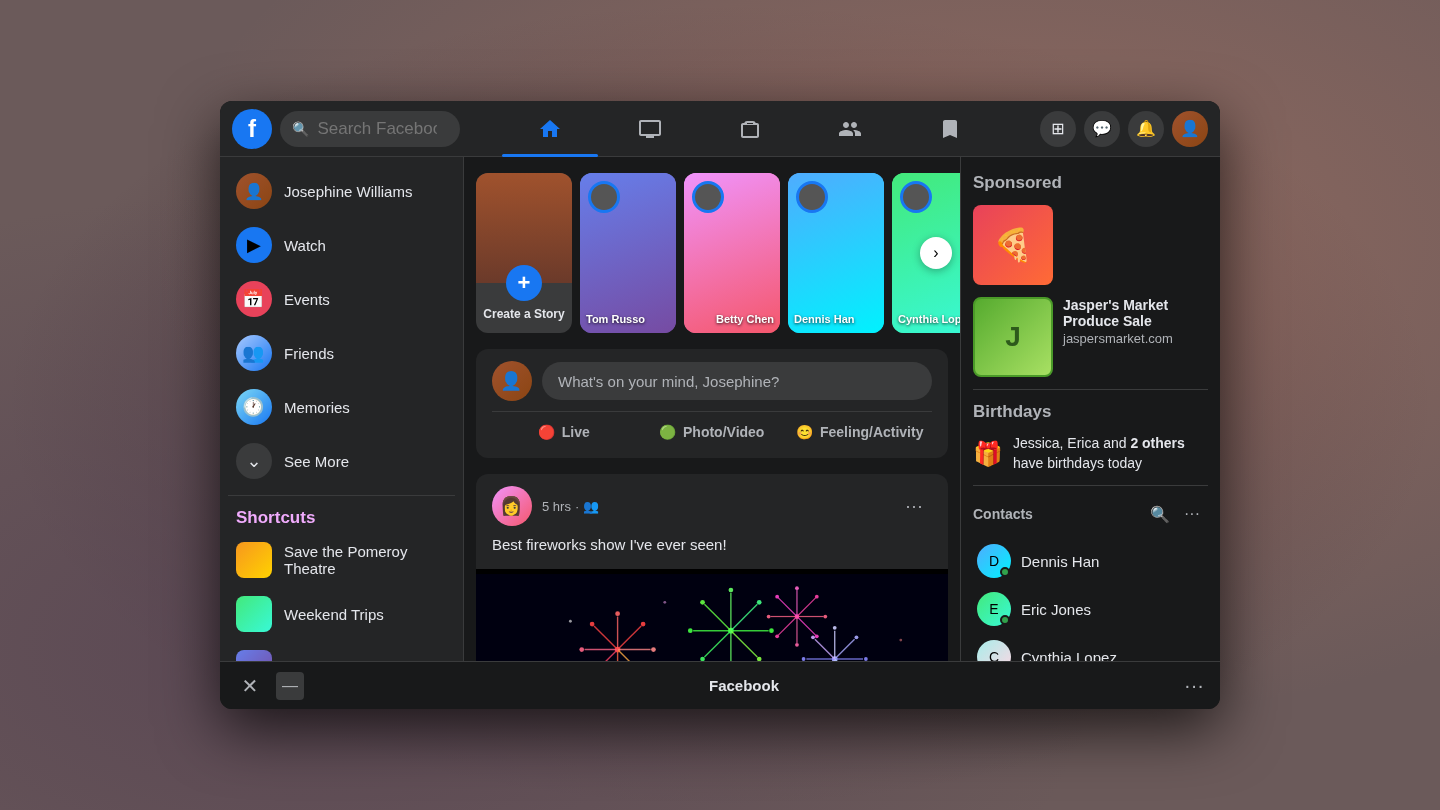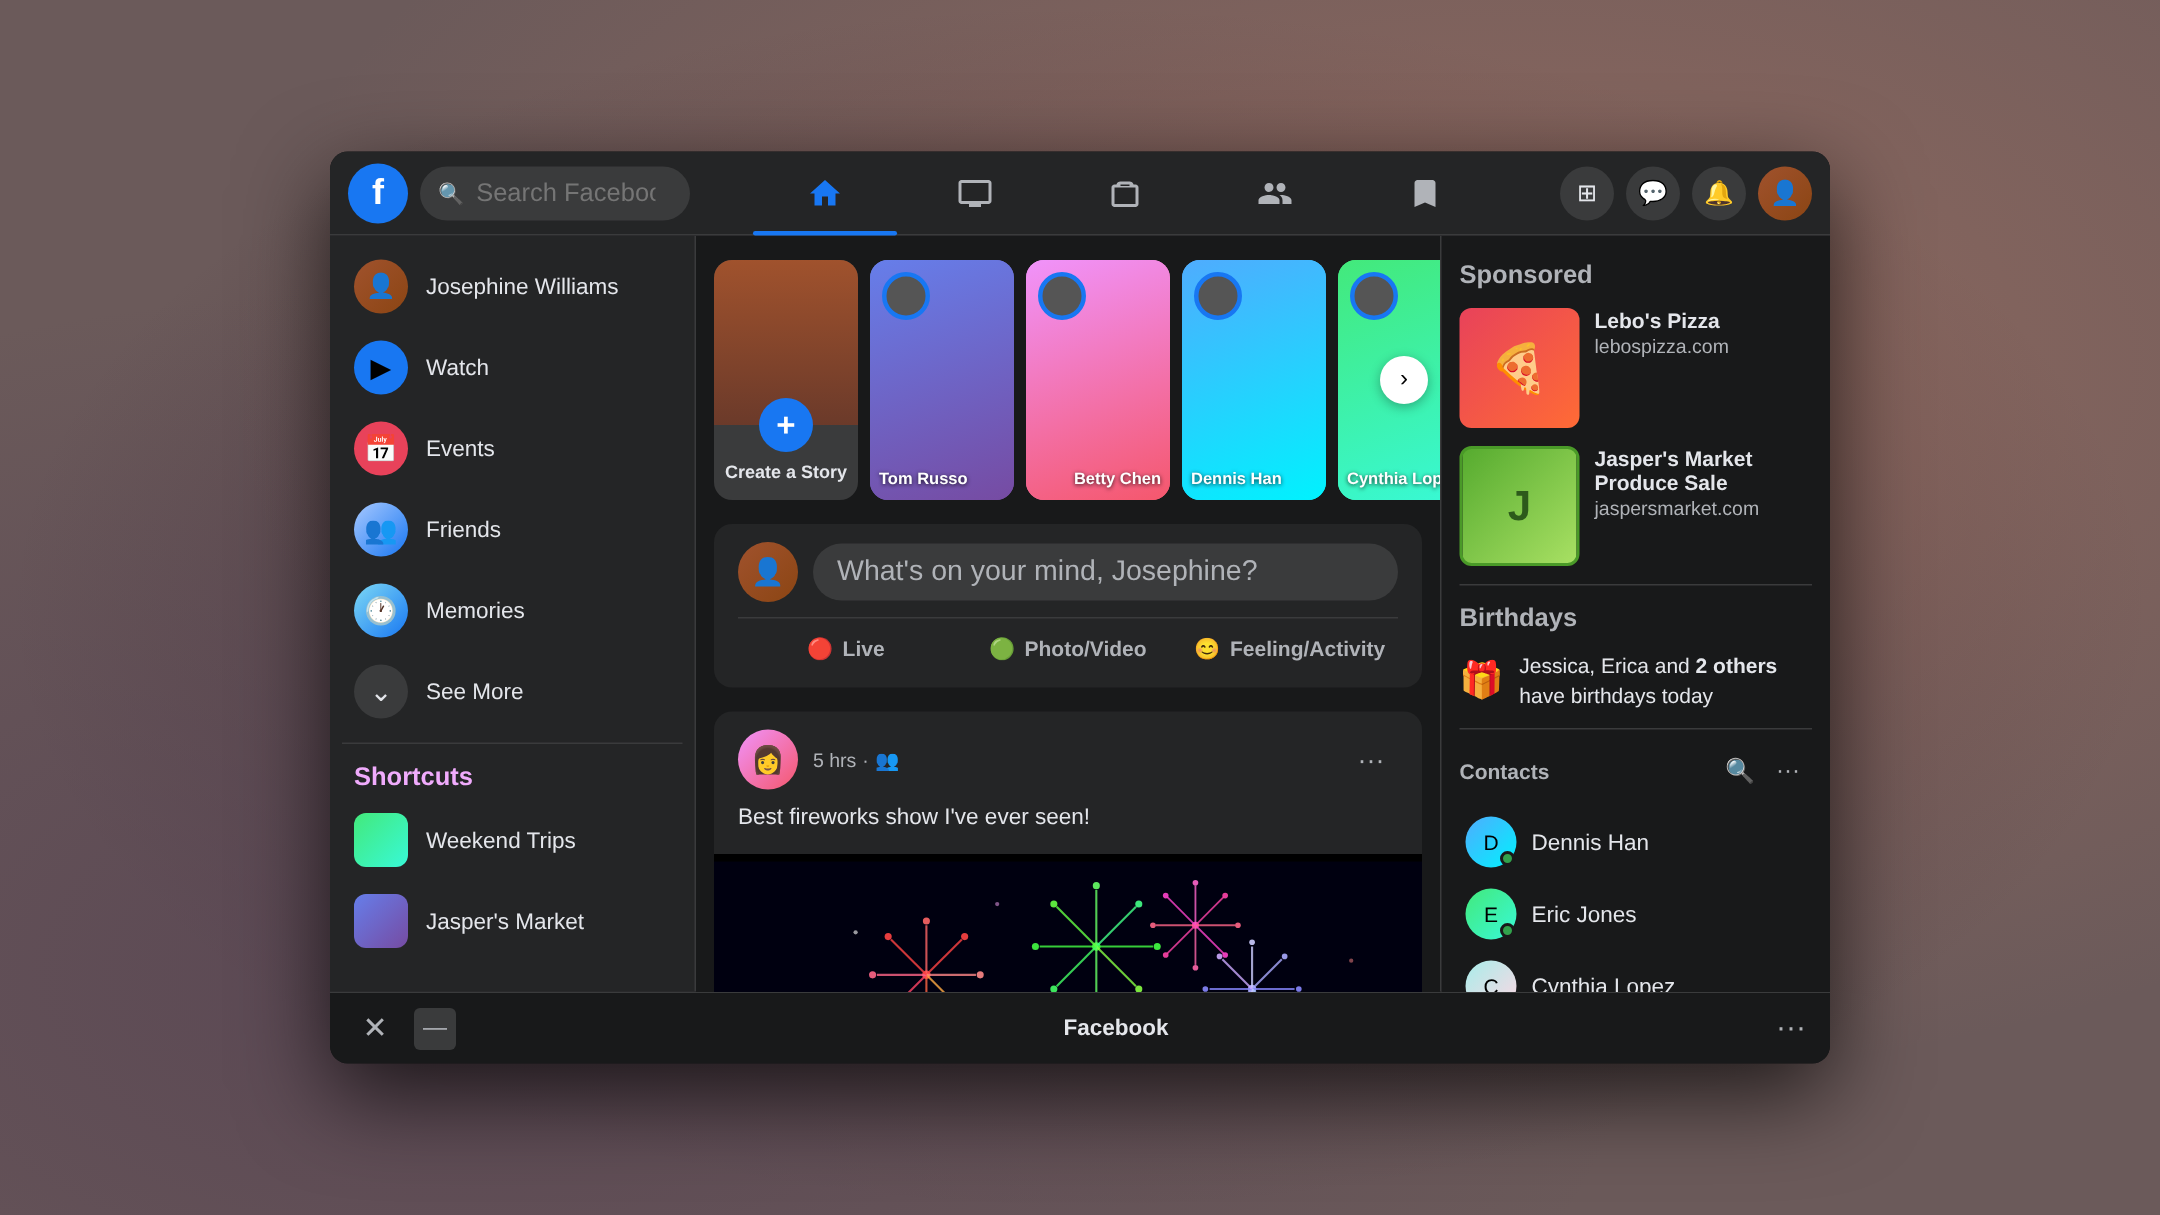--- a/index.html
+++ b/index.html
@@ -384,21 +384,21 @@
     }
     .post-input-fake {
       flex: 1;
       height: 38px;
       background: #3a3b3c;
       border-radius: 20px;
       display: flex;
       align-items: center;
       padding: 0 16px;
       color: #b0b3b8;
-      font-size: 19px;
+      font-size: 15px;
       cursor: text;
     }
     .post-divider { height: 1px; background: #3a3b3c; margin-bottom: 6px; }
     .post-actions {
       display: flex;
       gap: 4px;
     }
     .post-action-btn {
       flex: 1;
       display: flex;
@@ -730,20 +730,24 @@
       <div class="sidebar-item">
         <div class="sidebar-icon memories-icon-bg">🕐</div>
         <span class="sidebar-label">Memories</span>
       </div>
       <div class="see-more-btn">
         <div class="see-more-circle">⌄</div>
         <span class="sidebar-label">See More</span>
       </div>
       <div class="divider"></div>
       <div class="shortcuts-title">Shortcuts</div>
+      <div class="shortcut-item">
+        <div class="shortcut-thumbnail thumb-pomeroy"></div>
+        <span class="sidebar-label">Save the Pomeroy Theatre</span>
+      </div>
       <div class="shortcut-item">
         <div class="shortcut-thumbnail thumb-weekend"></div>
         <span class="sidebar-label">Weekend Trips</span>
       </div>
       <div class="shortcut-item">
         <div class="shortcut-thumbnail thumb-jaspers"></div>
         <span class="sidebar-label">Jasper's Market</span>
       </div>
 
     </div>
@@ -941,24 +945,20 @@
           </svg>
         </div>
       </div>
     </div>
 
     <div class="right-sidebar">
       <div class="section-title">Sponsored</div>
 
       <div class="ad-card">
         <div class="ad-thumb ad-pizza" style="background:linear-gradient(135deg,#e8425a,#ff6b35);display:flex;align-items:center;justify-content:center;font-size:32px;">🍕</div>
-        <div class="ad-info">
-          <div class="ad-title">Lebo's Pizza</div>
-          <div class="ad-url">lebospizza.com</div>
-        </div>
       </div>
 
       <div class="ad-card">
         <div class="ad-thumb ad-jasper" style="background:linear-gradient(135deg,#56ab2f,#a8e063);display:flex;align-items:center;justify-content:center;font-size:28px;color:#2d5a1b;font-weight:bold;border:2px solid #4a9a28;border-radius:8px;">J</div>
         <div class="ad-info">
           <div class="ad-title">Jasper's Market Produce Sale</div>
           <div class="ad-url">jaspersmarket.com</div>
         </div>
       </div>
 

